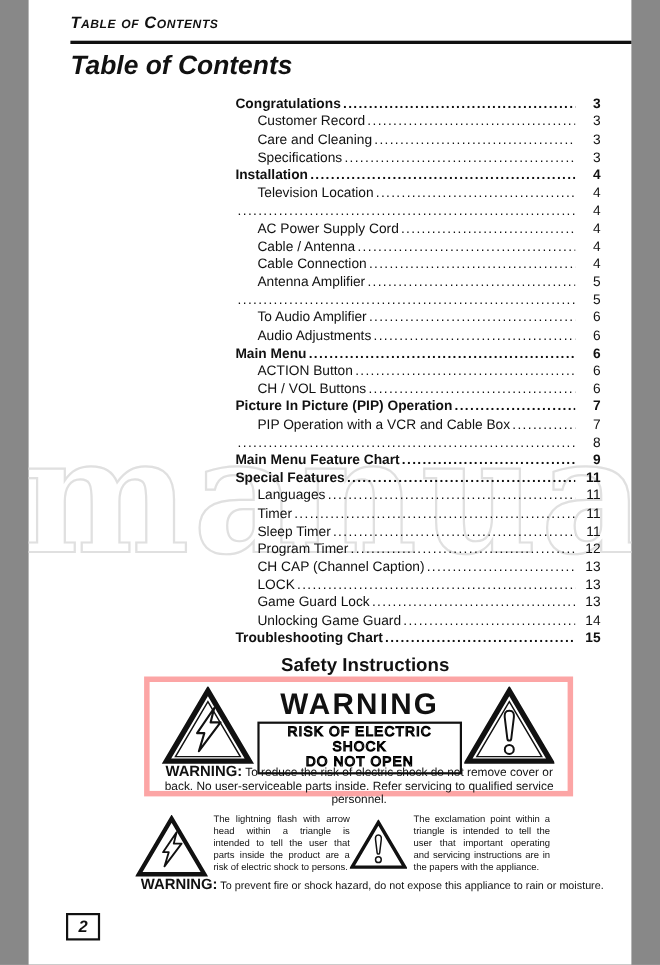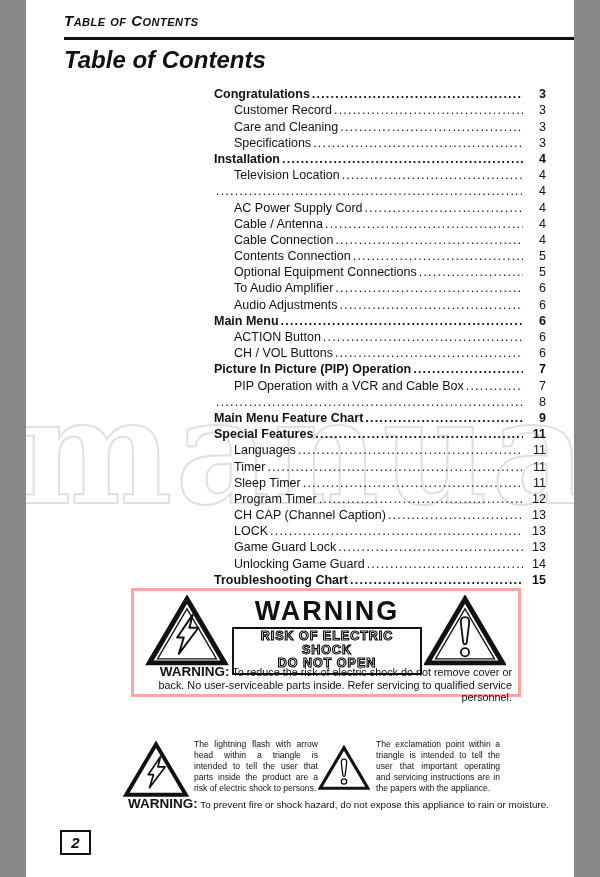--- a/index.html
+++ b/index.html
@@ -52,41 +52,41 @@
     content:"........................................................................................................................";
     letter-spacing:1.2px;
   }
   .toc-page { flex:0 0 auto; min-width:20px; text-align:right; }
   
   .safety-heading {
     position:absolute; left:0; top:595px; width:600px; text-align:center;
     font-weight:bold; font-size:17px; z-index:1;padding-left:12px;
   }
   .warn-box {
-    position:absolute; left:105px; top:588px; width:390px; height:109px;
-    border:3px solid #fca5a5; z-index:1; background:#fff;
+    position:absolute; left:105px; top:615px; width:390px; height:109px;
+    border:5px solid #fca5a5; z-index:1; background:#fff;
   }
   .warn-tri-left  { position:absolute; left:10px;  top:4px; width:86px; height:72px; }
   .warn-tri-right { position:absolute; right:12px; top:4px; width:82px; height:72px; }
   .warn-center {
     position:absolute; left:98px; right:96px; top:6px; text-align:center;
   }
   .warn-title {
     font-weight:bold; font-size:27px; letter-spacing:2px; line-height:28px;
   }
   .risk-box {
     display:inline-block; border:2px solid #111; margin-top:2px; padding:1px 6px 2px;
   }
   .risk-line {
-    font-weight:bold; font-size:12.5px; line-height:13.5px; letter-spacing:1px;
+    font-weight:normal; font-size:12.5px; line-height:13.5px; letter-spacing:1px;
     color:#fff; -webkit-text-stroke:1.1px #000;
   }
   .warn-par {
     position:absolute; left:7px; right:6px; top:75px;
-    font-size:10.8px; line-height:12.5px; text-align:right;
+    font-size:10.8px; line-height:12.5px; text-align:center;
   }
   .warn-par .warn-prefix { font-weight:bold; font-size:13.5px; }
   
   .note-tri-lightning { position:absolute; left:97px;  top:741px; width:66px; height:57px; z-index:1; }
   .note-tri-excl      { position:absolute; left:292px; top:745px; width:52px; height:46px; z-index:1; }
   .note {
     position:absolute; top:739px; width:124px;
     font-size:8.6px; line-height:11px; text-align:justify; z-index:1;
   }
   .note-left  { left:168px; }
@@ -159,26 +159,25 @@
       <span class="toc-label">Cable / Antenna</span>
       <span class="toc-dots"></span>
       <span class="toc-page">4</span>
     </div>
       <div class="toc-row indent">
       <span class="toc-label">Cable Connection</span>
       <span class="toc-dots"></span>
       <span class="toc-page">4</span>
     </div>
       <div class="toc-row indent">
-      <span class="toc-label">Contents Connection</span>
+      <span class="toc-label">Antenna Amplifier</span>
       <span class="toc-dots"></span>
       <span class="toc-page">5</span>
     </div>
       <div class="toc-row indent">
-      <span class="toc-label">Optional Equipment Connections</span>
       <span class="toc-dots"></span>
       <span class="toc-page">5</span>
     </div>
       <div class="toc-row indent">
       <span class="toc-label">To Audio Amplifier</span>
       <span class="toc-dots"></span>
       <span class="toc-page">6</span>
     </div>
       <div class="toc-row indent">
       <span class="toc-label">Audio Adjustments</span>

